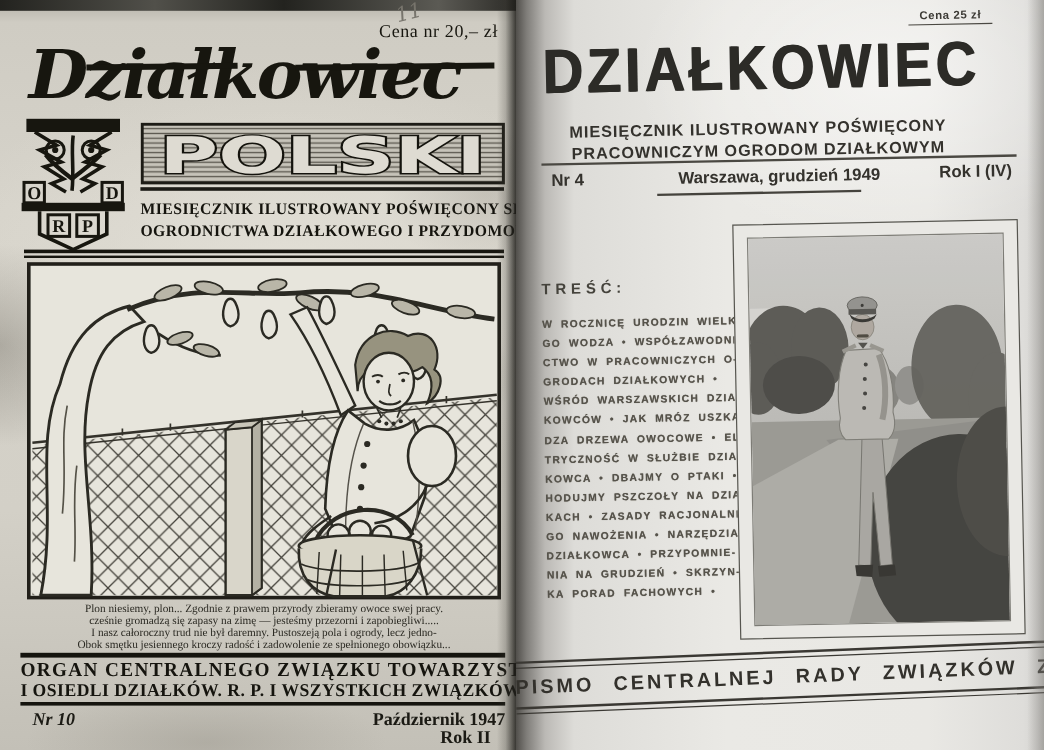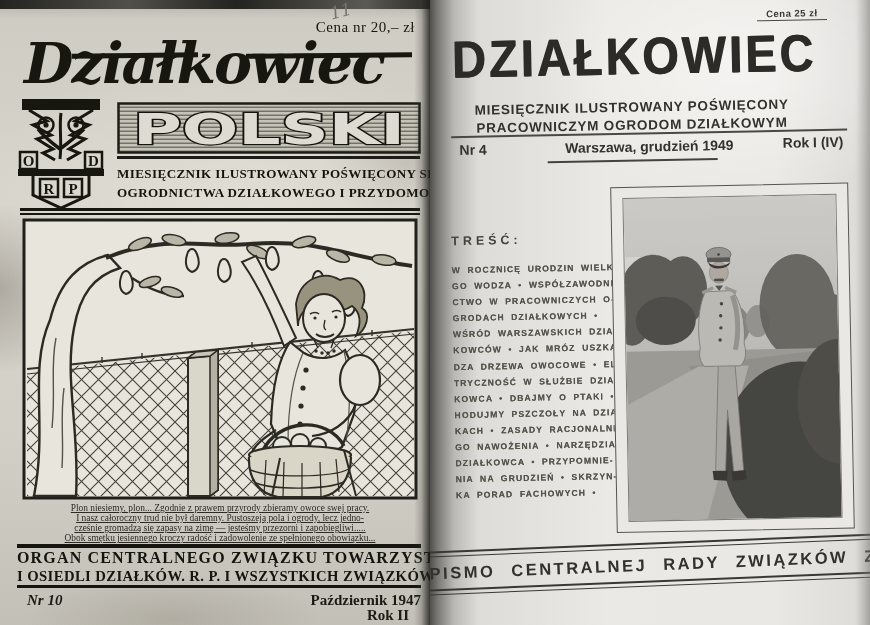--- a/index.html
+++ b/index.html
@@ -33,21 +33,21 @@
   .l-logo{left:16px;top:97px;}
   .l-polski{left:117px;top:102px;}
   .l-rule1{left:117px;top:156px;width:303px;height:2.5px;background:#1c1b16;}
   .l-subtitle{left:117px;top:164px;width:310px;font-family:"Liberation Serif",serif;
     font-weight:bold;font-size:13.5px;line-height:19px;letter-spacing:.4px;color:#15140e;
     transform:scaleX(.97);transform-origin:left top;white-space:nowrap;}
   .l-dblrule{left:20px;top:208px;width:400px;height:7px;
     border-top:3.5px solid #17160f;border-bottom:2px solid #17160f;box-sizing:border-box;}
   .l-illustration{left:22px;top:218px;}
   .l-caption{left:46px;top:503px;width:348px;text-align:center;
-    font-family:"Liberation Serif",serif;font-size:9.4px;line-height:10.1px;color:#2b2a23;text-decoration:underline;}
+    font-family:"Liberation Serif",serif;font-size:9.4px;line-height:10.1px;color:#2b2a23;}
   .l-organ{left:17px;top:544px;width:404px;}
   .l-organ .rule{height:3.5px;background:#15140e;}
   .l-organ .t1{font-family:"Liberation Serif",serif;font-weight:bold;font-size:16.5px;
     letter-spacing:1.2px;color:#15140e;white-space:nowrap;transform:scaleX(.97);transform-origin:left;}
   .l-organ .t2{font-family:"Liberation Serif",serif;font-weight:bold;font-size:15px;
     letter-spacing:.4px;color:#15140e;white-space:nowrap;transform:scaleX(.98);transform-origin:left;}
   .l-footer{left:17px;top:592px;width:404px;height:22px;
     font-family:"Liberation Serif",serif;font-weight:bold;font-size:15px;color:#1b1a14;}
   .l-footer .nr{position:absolute;left:10px;top:0;font-style:italic;}
   .l-footer .date{position:absolute;left:0;width:100%;text-align:right;top:0;}
@@ -234,22 +234,22 @@
           <line x1="262" y1="244" x2="261" y2="279"></line>
         <line x1="280" y1="245" x2="280" y2="279"></line>
           <line x1="298" y1="244" x2="299" y2="279"></line>
         <line x1="314" y1="241" x2="317" y2="274"></line>
       </g>
       <path d="M258,240 L250,278 M322,232 L334,278" stroke="#2b2a23" stroke-width="2" fill="none"></path>
     </svg>
 
     <div class="abs l-caption">
       <div>Plon niesiemy, plon... Zgodnie z prawem przyrody zbieramy owoce swej pracy.</div>
+      <div>cześnie gromadzą się zapasy na zimę — jesteśmy przezorni i zapobiegliwi.....</div>
       <div>I nasz całoroczny trud nie był daremny.  Pustoszeją pola i ogrody, lecz jedno-</div>
-      <div>cześnie gromadzą się zapasy na zimę — jesteśmy przezorni i zapobiegliwi.....</div>
       <div>Obok smętku jesiennego kroczy radość i zadowolenie ze spełnionego obowiązku...</div>
     </div>
 
     <div class="abs l-organ">
       <div class="rule"></div>
       <div class="t1">ORGAN CENTRALNEGO ZWIĄZKU TOWARZYSTW OGRODÓW</div>
       <div class="t2">I OSIEDLI DZIAŁKÓW. R. P. I WSZYSTKICH ZWIĄZKÓW OKRĘGOWYCH</div>
       <div class="rule"></div>
     </div>
 

